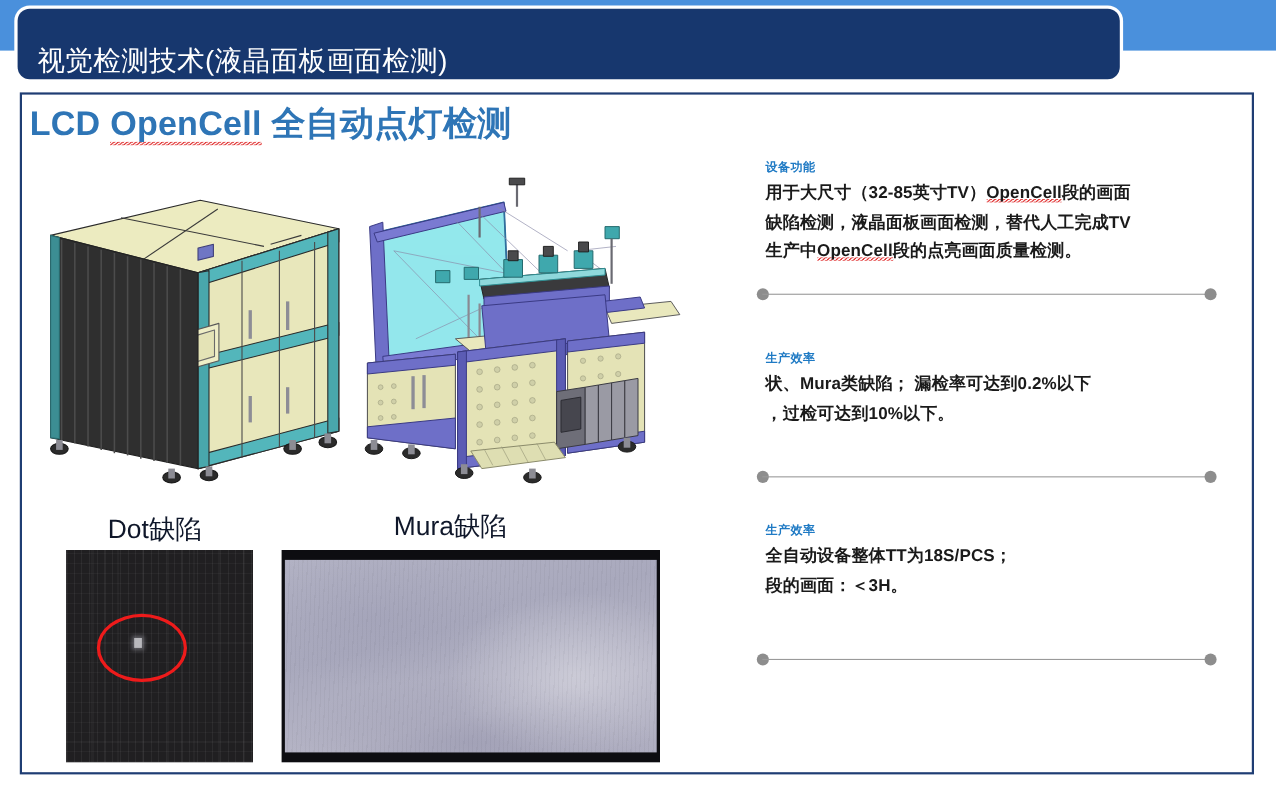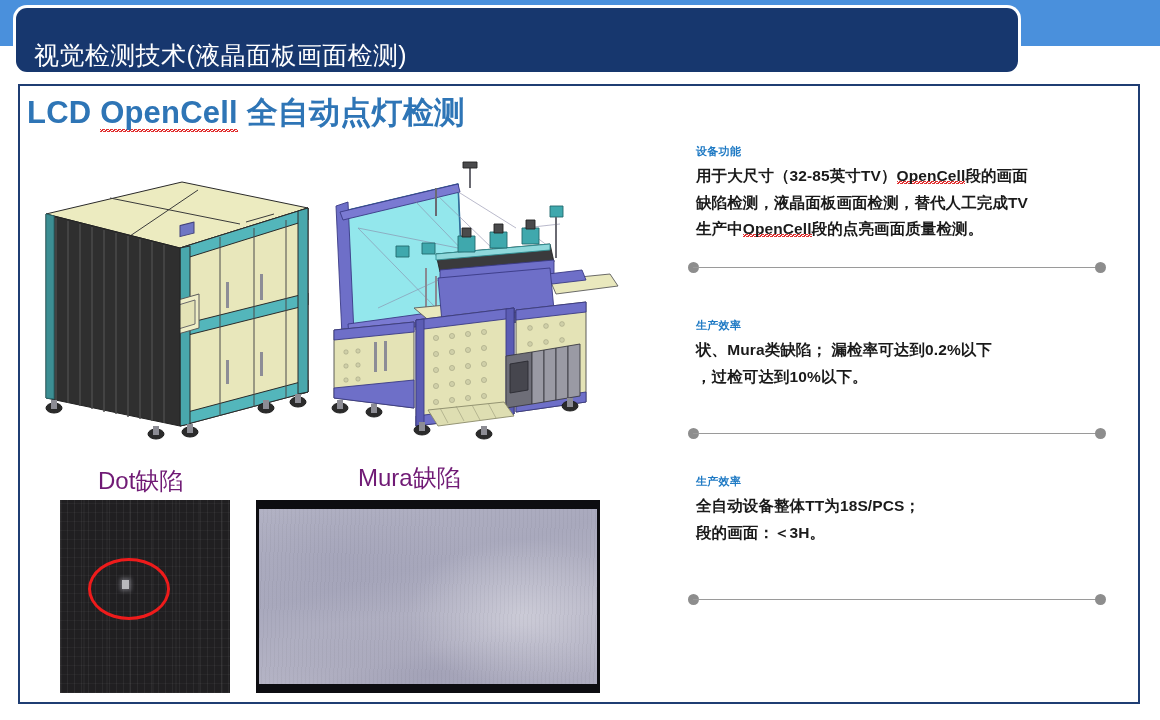--- a/index.html
+++ b/index.html
@@ -123,21 +123,21 @@
     border-radius: 50%;
     background: #8d8d8d;
   }
   .divider .dot.left  { left: 0; }
   .divider .dot.right { right: 0; }
 
   
   .caption {
     position: absolute;
     font-size: 24px;
-    color: #701a75;
+    color: #0f172a;
     white-space: nowrap;
   }
   #caption-dot  { left: 98px;  top: 465px; }
   #caption-mura { left: 358px; top: 462px; }
 
   
   #dot-sample {
     position: absolute;
     left: 60px; top: 500px;
     width: 170px; height: 193px;

